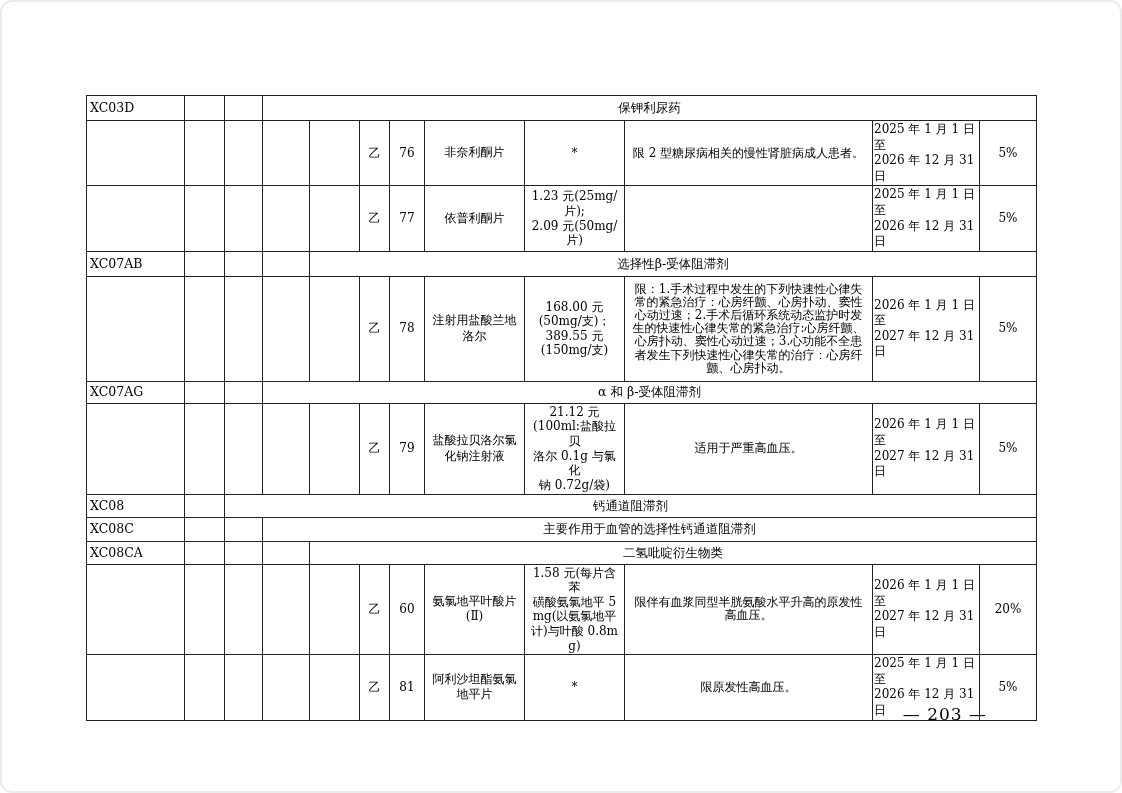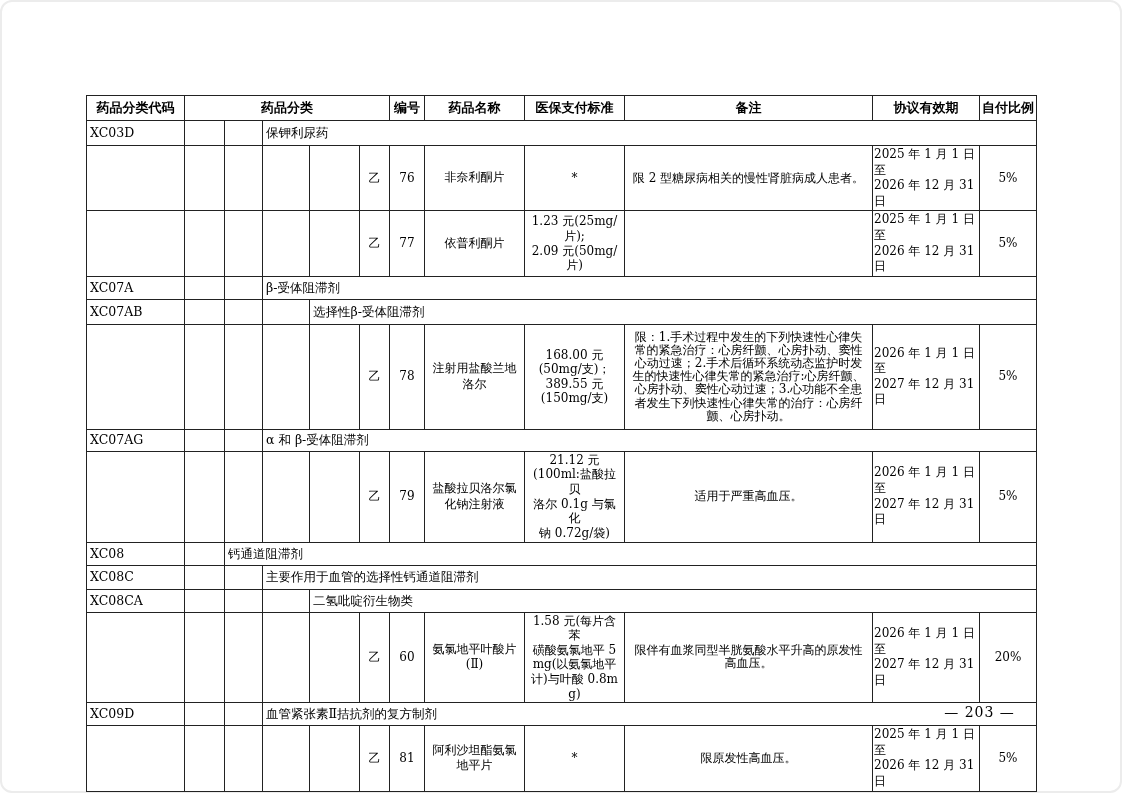--- a/index.html
+++ b/index.html
@@ -38,21 +38,21 @@
     overflow: hidden;
     word-break: break-all;
   }
   .drug-table th {
     font-size: 13px;
     font-weight: bold;
     text-align: center;
     padding: 2px 1px;
   }
   td.code-cell { text-align: left; font-size: 12.5px; }
-  td.class-label { text-align: left; padding-left: 3px; font-size: 12.5px; }
+  td.class-label { text-align: center; padding-left: 3px; font-size: 12.5px; }
   td.cat-cell, td.num-cell, td.ratio-cell { text-align: center; }
   td.pay-cell {
     text-align: center;
     white-space: pre-line;
     line-height: 1.22;
   }
   td.name-cell {
     text-align: center;
     white-space: pre-line;
     line-height: 1.3;
@@ -62,25 +62,25 @@
     line-height: 13.2px;
     padding: 1px 4px;
   }
   td.validity-cell {
     white-space: pre-line;
     line-height: 1.3;
     padding: 1px 1px;
   }
   .page-number {
     position: absolute;
-    left: 932px;
+    left: 892px;
     top: 704px;
     width: 95px;
-    text-align: center;
-    font-size: 14px;
+    text-align: right;
+    font-size: 17px;
     letter-spacing: 1px;
   }
 </style>
 </head>
 <body>
 
 <div class="frame"></div>
 
 <table class="drug-table">
   <colgroup>
@@ -92,30 +92,20 @@
       <col style="width:30px">
       <col style="width:35px">
       <col style="width:100px">
       <col style="width:100px">
       <col style="width:248px">
       <col style="width:107px">
       <col style="width:57px">
   </colgroup>
 
   <tbody>
-      <tr style="height:25px">
-    <th>药品分类代码</th>
-    <th colspan="5">药品分类</th>
-    <th>编号</th>
-    <th>药品名称</th>
-    <th>医保支付标准</th>
-    <th>备注</th>
-    <th>协议有效期</th>
-    <th>自付比例</th>
-  </tr>
 
   <tr style="height:25px">
     <td class="code-cell">XC03D</td>
     <td></td>
     <td></td>
     <td class="class-label" colspan="9">保钾利尿药</td>
   </tr>
 
   <tr style="height:29px">
     <td></td>
@@ -144,26 +134,20 @@
     <td class="name-cell">依普利酮片</td>
     <td class="pay-cell">1.23 元(25mg/片);
 2.09 元(50mg/片)</td>
     <td class="remark-cell"></td>
     <td class="validity-cell">2025 年 1 月 1 日至
 2026 年 12 月 31 日</td>
     <td class="ratio-cell">5%</td>
   </tr>
 
 
-  <tr style="height:23px">
-    <td class="code-cell">XC07A</td>
-    <td></td>
-    <td></td>
-    <td class="class-label" colspan="9">β-受体阻滞剂</td>
-  </tr>
 
   <tr style="height:25px">
     <td class="code-cell">XC07AB</td>
     <td></td>
     <td></td>
     <td></td>
     <td class="class-label" colspan="8">选择性β-受体阻滞剂</td>
   </tr>
 
   <tr style="height:105px">
@@ -248,26 +232,20 @@
 磺酸氨氯地平 5
 mg(以氨氯地平
 计)与叶酸 0.8mg)</td>
     <td class="remark-cell">限伴有血浆同型半胱氨酸水平升高的原发性高血压。</td>
     <td class="validity-cell">2026 年 1 月 1 日至
 2027 年 12 月 31 日</td>
     <td class="ratio-cell">20%</td>
   </tr>
 
 
-  <tr style="height:23px">
-    <td class="code-cell">XC09D</td>
-    <td></td>
-    <td></td>
-    <td class="class-label" colspan="9">血管紧张素Ⅱ拮抗剂的复方制剂</td>
-  </tr>
 
   <tr style="height:36px">
     <td></td>
     <td></td>
     <td></td>
     <td></td>
     <td></td>
     <td class="cat-cell">乙</td>
     <td class="num-cell">81</td>
     <td class="name-cell">阿利沙坦酯氨氯

